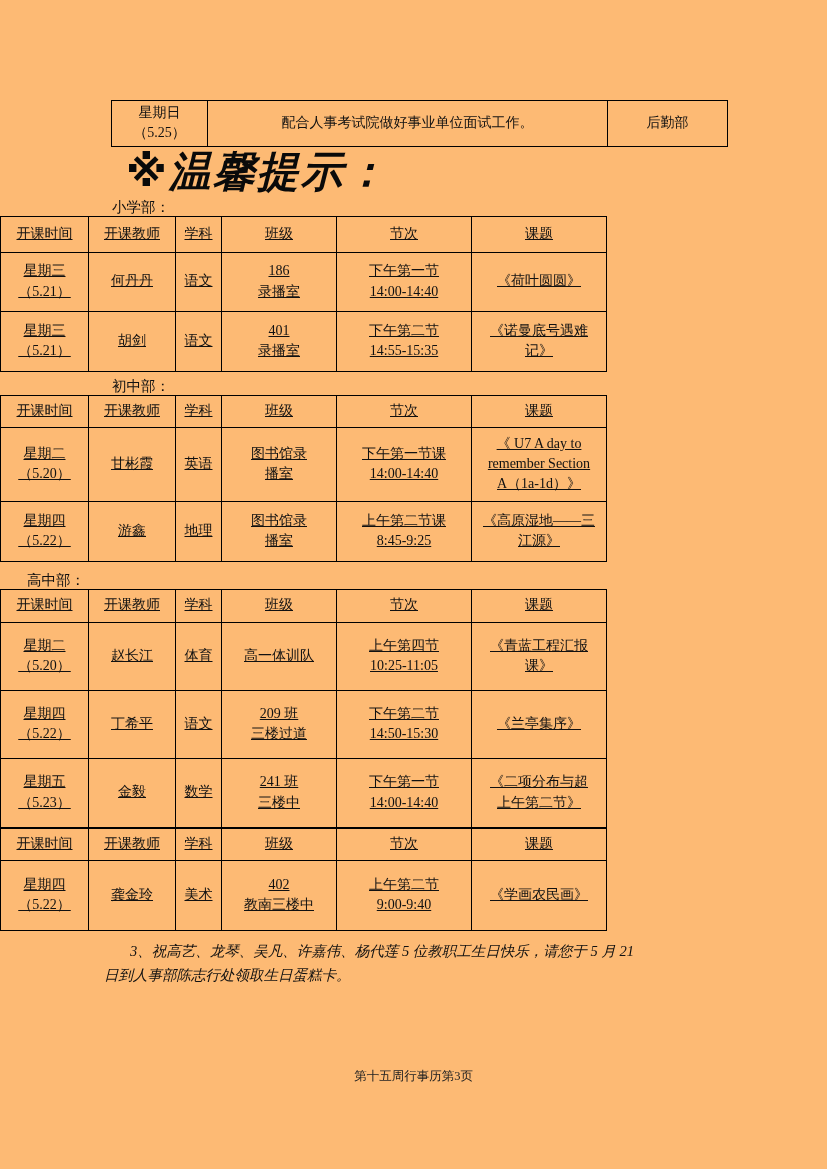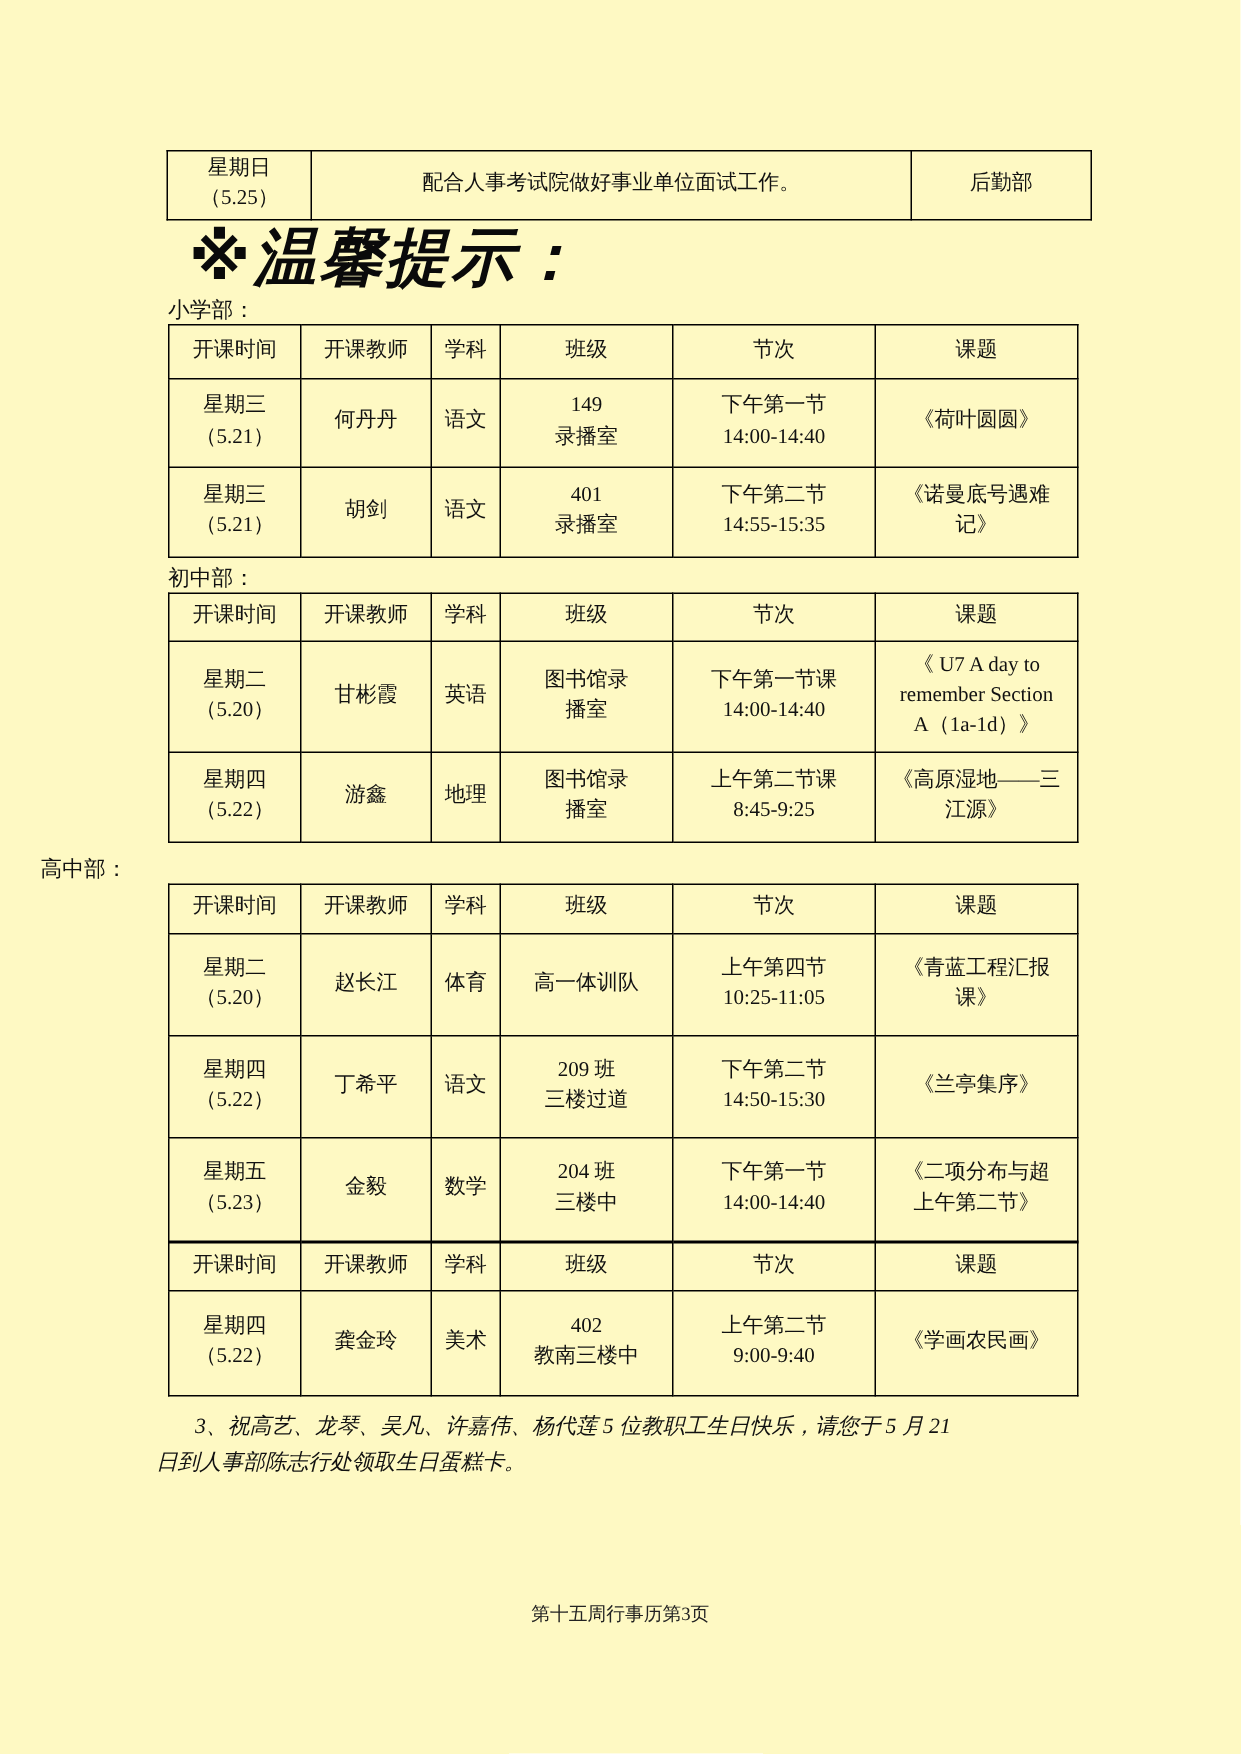--- a/index.html
+++ b/index.html
@@ -1,42 +1,42 @@
 <!DOCTYPE html>
 <html><head>
 <meta charset="utf-8">
 <style>
   * { box-sizing: border-box; margin: 0; padding: 0; }
   html, body { background: #ffffff; }
   .page {
     position: relative;
     width: 827px;
     height: 1169px;
-    background: #fef9c3;
+    background: #fdba74;
     color: #111111;
     font-family: "Liberation Serif", "DejaVu Serif", serif;
     overflow: hidden;
   }
   table.t {
     border-collapse: collapse;
     table-layout: fixed;
   }
   table.t td, table.t th {
     border: 1.5px solid #000000;
     text-align: center;
     vertical-align: middle;
     font-weight: normal;
     font-size: 14px;
     line-height: 1.45;
     padding: 2px 6px;
     white-space: pre-line;
     overflow: hidden;
   }
   .t-top { margin: 100px 0 0 111px; width: 616px; }
-  .t-main { margin-left: 112px; width: 606px; }
+  .t-main { width: 606px; text-decoration: underline; }
   .heading {
     margin: 2px 0 0 126px;
     font-family: "Liberation Sans", "DejaVu Sans", sans-serif;
     font-weight: bold;
     font-style: italic;
     font-size: 42px;
     line-height: 46px;
     letter-spacing: 2px;
     color: #0a0a0a;
   }
@@ -102,21 +102,21 @@
         <th>学科</th>
         <th>班级</th>
         <th>节次</th>
         <th>课题</th>
       </tr>
       <tr style="height:59px">
         <td>星期三
 （5.21）</td>
         <td>何丹丹</td>
         <td>语文</td>
-        <td>149
+        <td>186
 录播室</td>
         <td>下午第一节
 14:00-14:40</td>
         <td>《荷叶圆圆》</td>
       </tr>
       <tr style="height:60px">
         <td>星期三
 （5.21）</td>
         <td>胡剑</td>
         <td>语文</td>
@@ -218,21 +218,21 @@
 三楼过道</td>
         <td>下午第二节
 14:50-15:30</td>
         <td>《兰亭集序》</td>
       </tr>
       <tr style="height:69px">
         <td>星期五
 （5.23）</td>
         <td>金毅</td>
         <td>数学</td>
-        <td>204 班
+        <td>241 班
 三楼中</td>
         <td>下午第一节
 14:00-14:40</td>
         <td>《二项分布与超
 上午第二节》</td>
       </tr>
     </tbody>
   </table>
 
 

